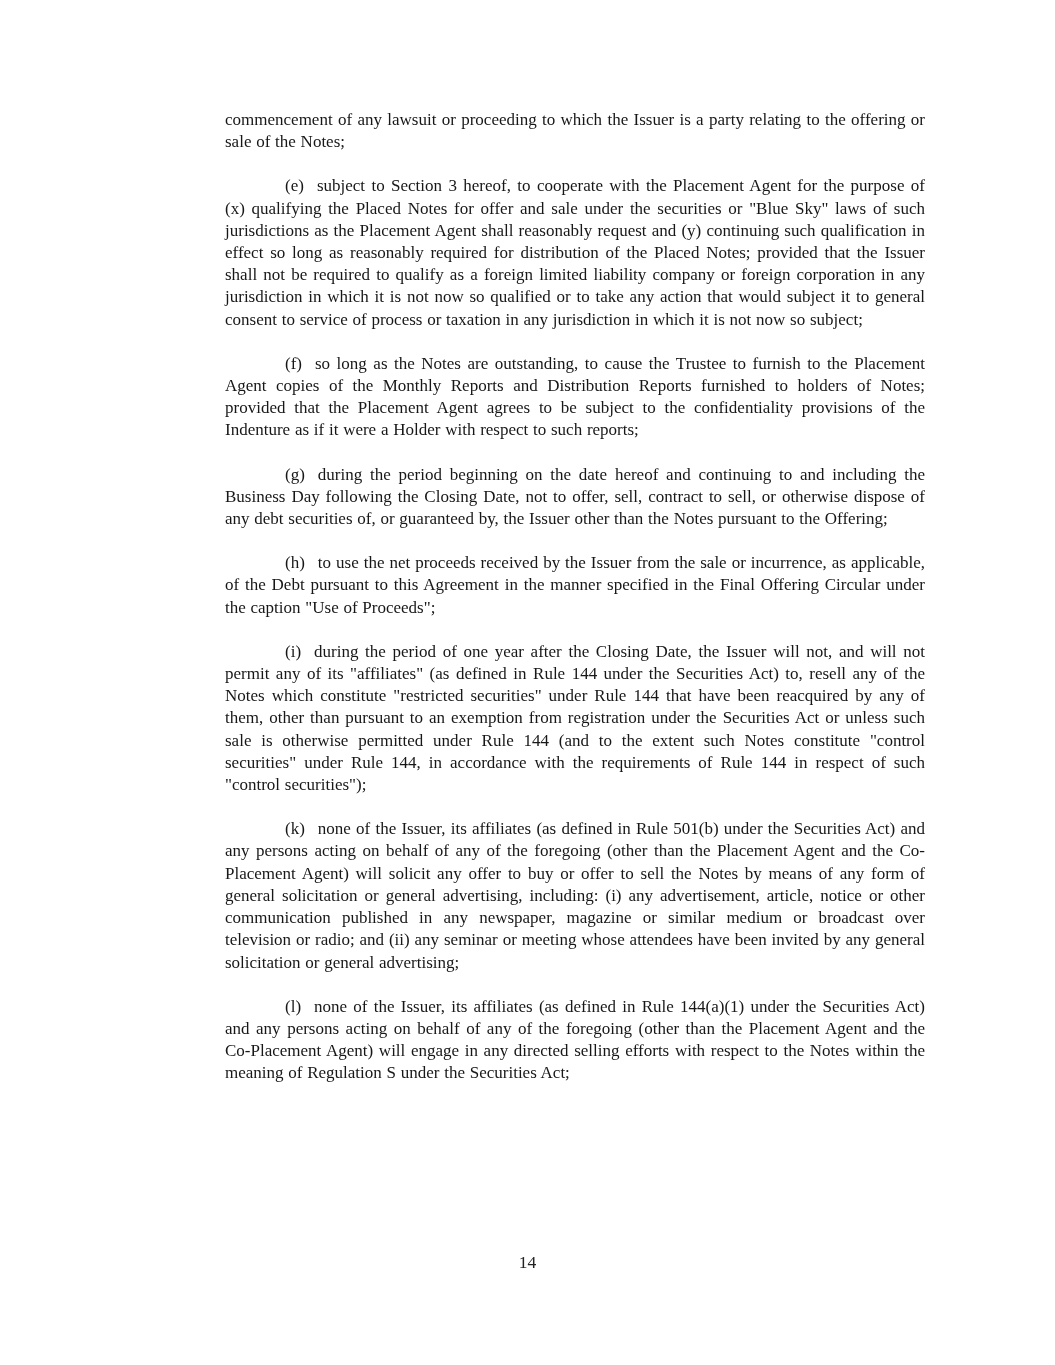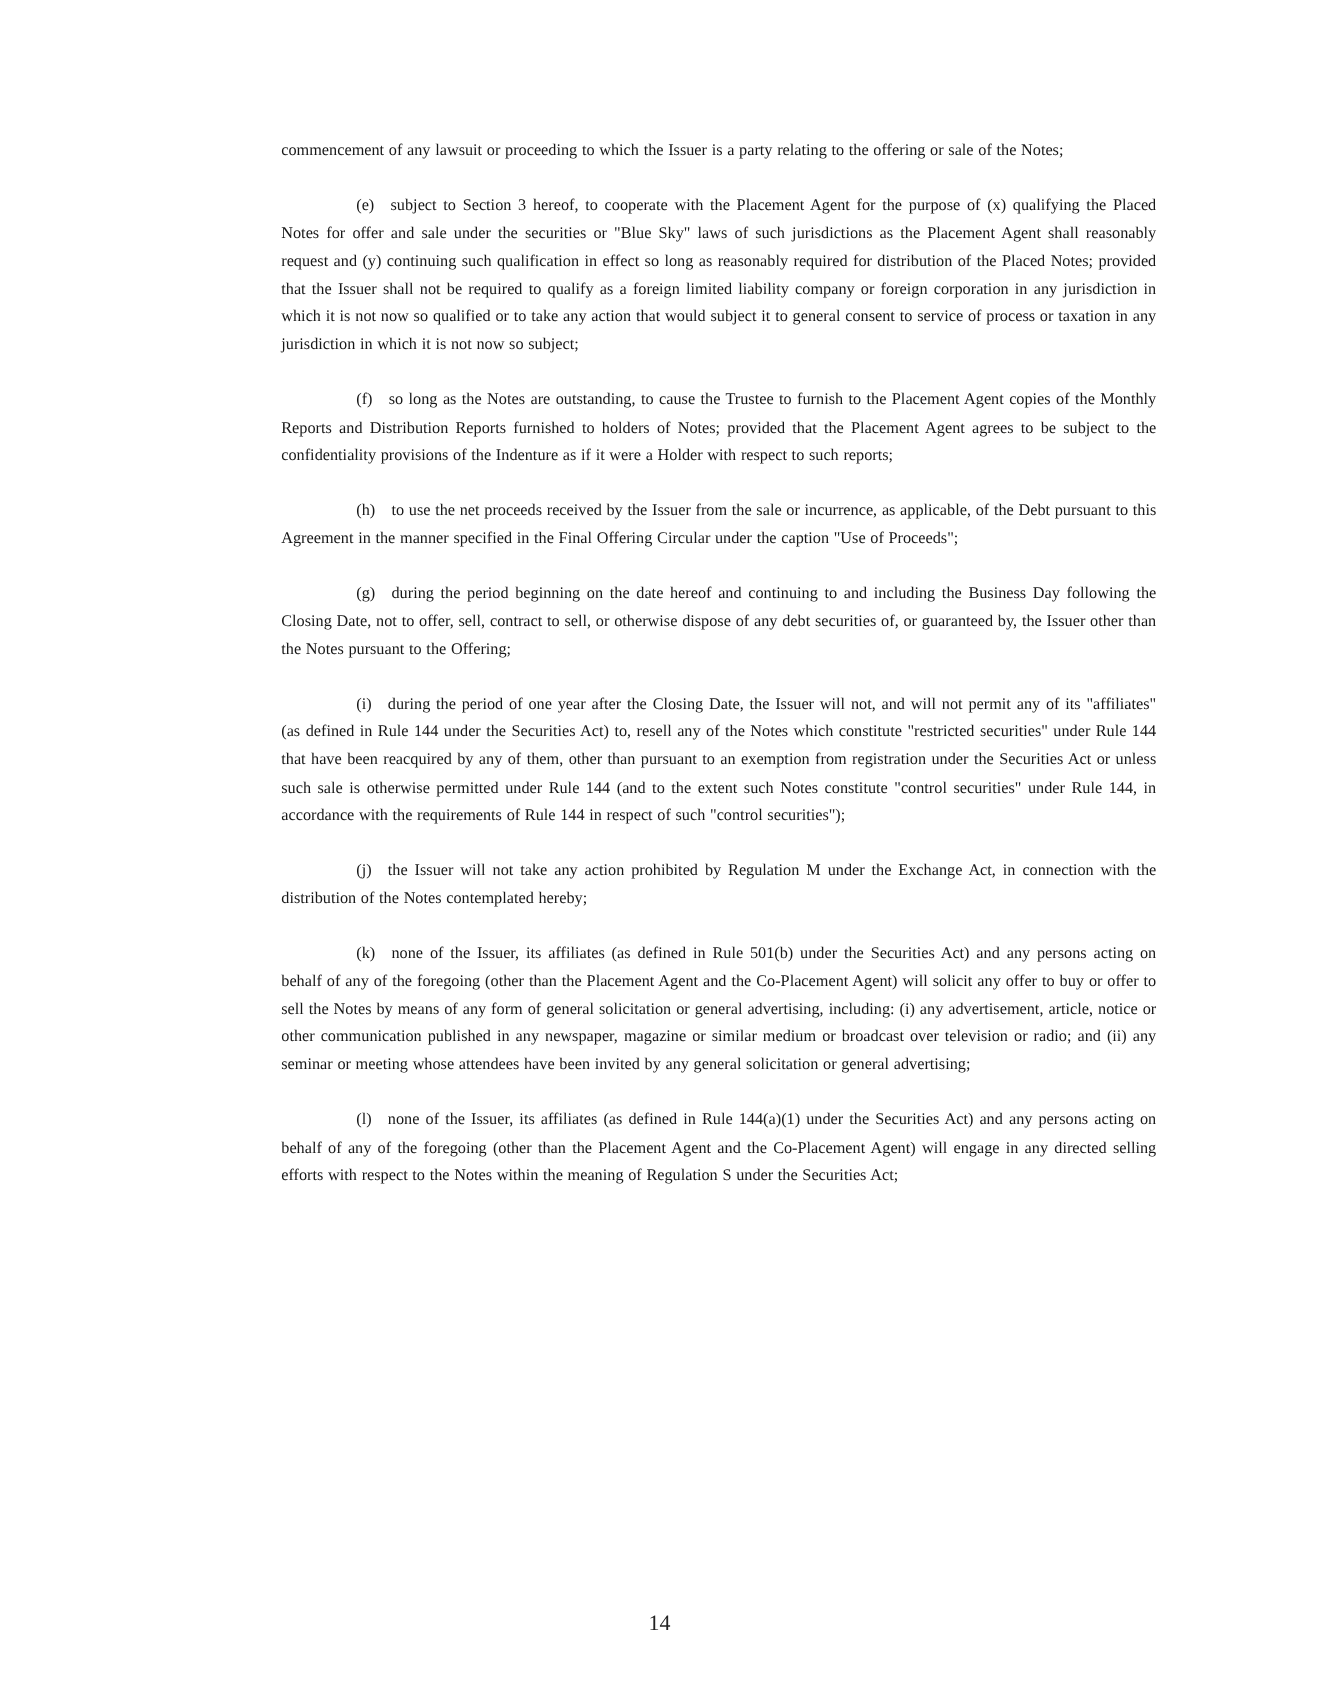--- a/index.html
+++ b/index.html
@@ -24,21 +24,21 @@
     overflow: hidden;
   }
   .content {
     position: absolute;
     left: 225px;
     top: 109px;
     width: 700px;
   }
   p.para {
     margin: 0 0 22px 0;
-    font-size: 13px;
+    font-size: 17px;
     line-height: 22.2px;
     text-align: justify;
     text-indent: 60px;
     word-spacing: 0.5px;
   }
   p.para.continuation {
     text-indent: 0;
   }
   .para-label {
     padding-right: 13px;
@@ -47,42 +47,40 @@
   }
   .page-number {
     position: absolute;
     left: 0;
     top: 1251px;
     width: 1055px;
     text-align: center;
     font-size: 17.5px;
     line-height: 22px;
     color: #222222;
-    margin-top: 36px;
   }
 </style>
 </head>
 <body>
 
 <div class="page">
   <div class="content">
 
     <p class="para continuation"><span class="seg">commencement of any lawsuit or proceeding to which the Issuer is a party relating to the offering or sale of the Notes;</span></p>
 
     <p class="para"><span class="para-label">(e)</span><span class="seg">subject to Section 3 hereof, to cooperate with the Placement Agent for the purpose of (x) qualifying the Placed Notes for offer and sale under the securities or "Blue Sky" laws of such jurisdictions as the Placement Agent shall reasonably request and (y) continuing such qualification in effect so long as reasonably required for distribution of the Placed Notes; </span><span class="seg italic">provided</span><span class="seg"> that the Issuer shall not be required to qualify as a foreign limited liability company or foreign corporation in any jurisdiction in which it is not now so qualified or to take any action that would subject it to general consent to service of process or taxation in any jurisdiction in which it is not now so subject;</span></p>
 
     <p class="para"><span class="para-label">(f)</span><span class="seg">so long as the Notes are outstanding, to cause the Trustee to furnish to the Placement Agent copies of the Monthly Reports and Distribution Reports furnished to holders of Notes; </span><span class="seg italic">provided</span><span class="seg"> that the Placement Agent agrees to be subject to the confidentiality provisions of the Indenture as if it were a Holder with respect to such reports;</span></p>
 
+    <p class="para"><span class="para-label">(g)</span><span class="seg">during the period beginning on the date hereof and continuing to and including the Business Day following the Closing Date, not to offer, sell, contract to sell, or otherwise dispose of any debt securities of, or guaranteed by, the Issuer other than the Notes pursuant to the Offering;</span></p>
+
     <p class="para"><span class="para-label">(h)</span><span class="seg">to use the net proceeds received by the Issuer from the sale or incurrence, as applicable, of the Debt pursuant to this Agreement in the manner specified in the Final Offering Circular under the caption "Use of Proceeds";</span></p>
-
-    <p class="para"><span class="para-label">(g)</span><span class="seg">during the period beginning on the date hereof and continuing to and including the Business Day following the Closing Date, not to offer, sell, contract to sell, or otherwise dispose of any debt securities of, or guaranteed by, the Issuer other than the Notes pursuant to the Offering;</span></p>
 
     <p class="para"><span class="para-label">(i)</span><span class="seg">during the period of one year after the Closing Date, the Issuer will not, and will not permit any of its "affiliates" (as defined in Rule 144 under the Securities Act) to, resell any of the Notes which constitute "restricted securities" under Rule 144 that have been reacquired by any of them, other than pursuant to an exemption from registration under the Securities Act or unless such sale is otherwise permitted under Rule 144 (and to the extent such Notes constitute "control securities" under Rule 144, in accordance with the requirements of Rule 144 in respect of such "control securities");</span></p>
 
-    <p class="para"><span class="para-label">(j)</span><span class="seg">the Issuer will not take any action prohibited by Regulation M under the Exchange Act, in connection with the distribution of the Notes contemplated hereby;</span></p>
 
     <p class="para"><span class="para-label">(k)</span><span class="seg">none of the Issuer, its affiliates (as defined in Rule 501(b) under the Securities Act) and any persons acting on behalf of any of the foregoing (other than the Placement Agent and the Co-Placement Agent) will solicit any offer to buy or offer to sell the Notes by means of any form of general solicitation or general advertising, including: (i) any advertisement, article, notice or other communication published in any newspaper, magazine or similar medium or broadcast over television or radio; and (ii) any seminar or meeting whose attendees have been invited by any general solicitation or general advertising;</span></p>
 
     <p class="para"><span class="para-label">(l)</span><span class="seg">none of the Issuer, its affiliates (as defined in Rule 144(a)(1) under the Securities Act) and any persons acting on behalf of any of the foregoing (other than the Placement Agent and the Co-Placement Agent) will engage in any directed selling efforts with respect to the Notes within the meaning of Regulation S under the Securities Act;</span></p>
 
   </div>
 
   <div class="page-number">14</div>
 </div>
 

